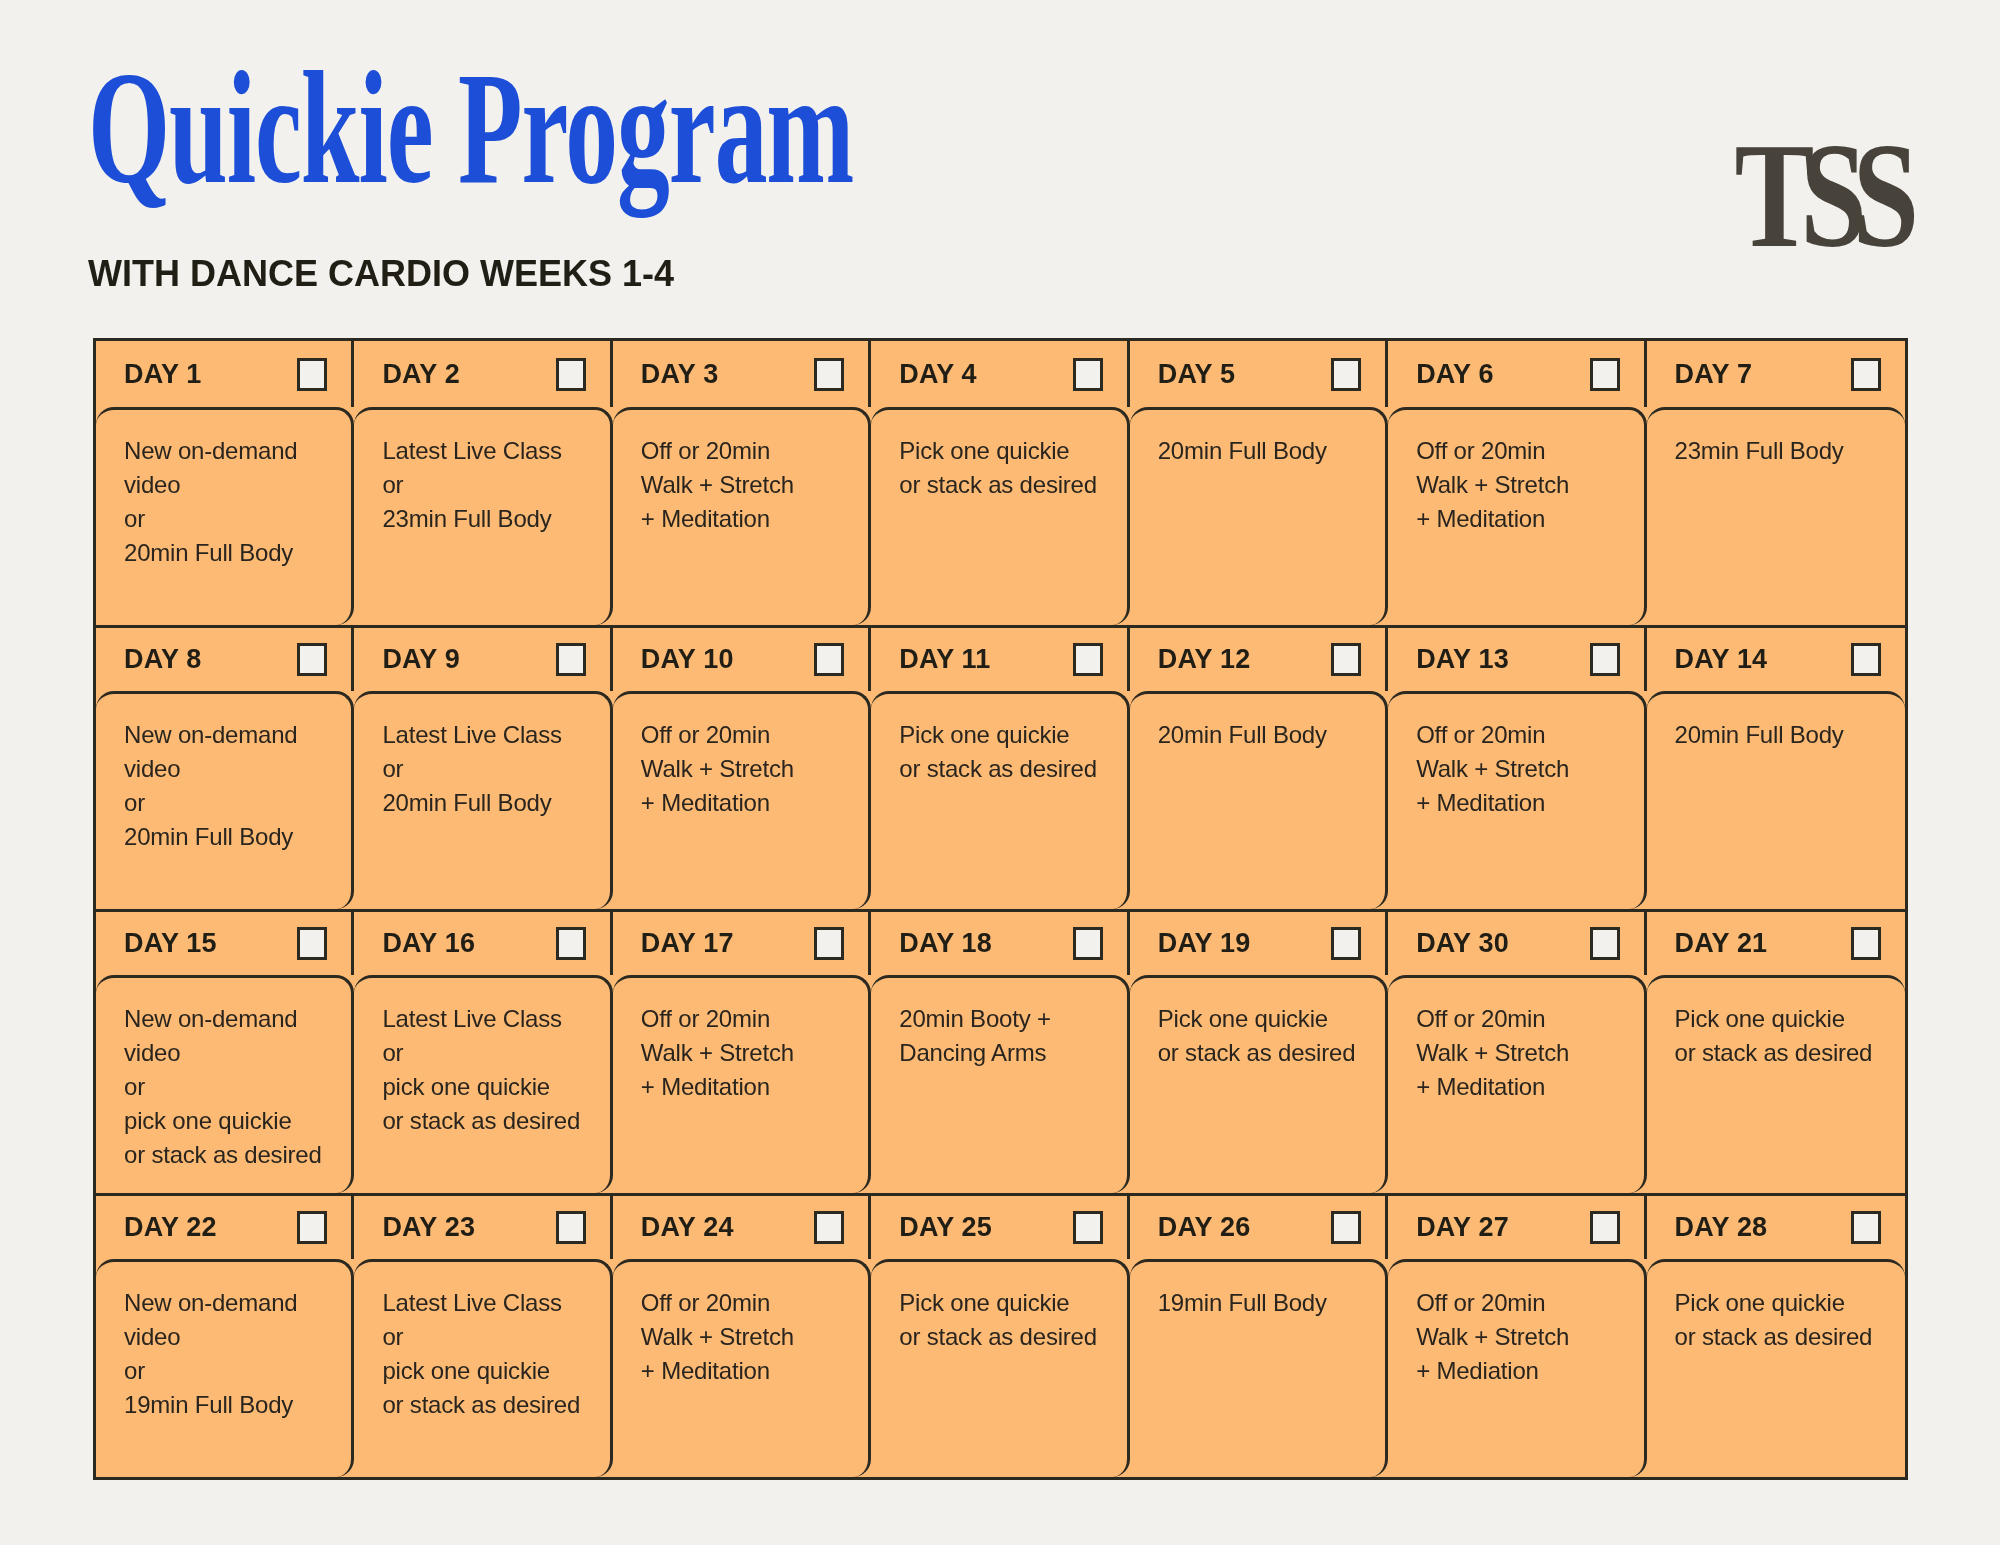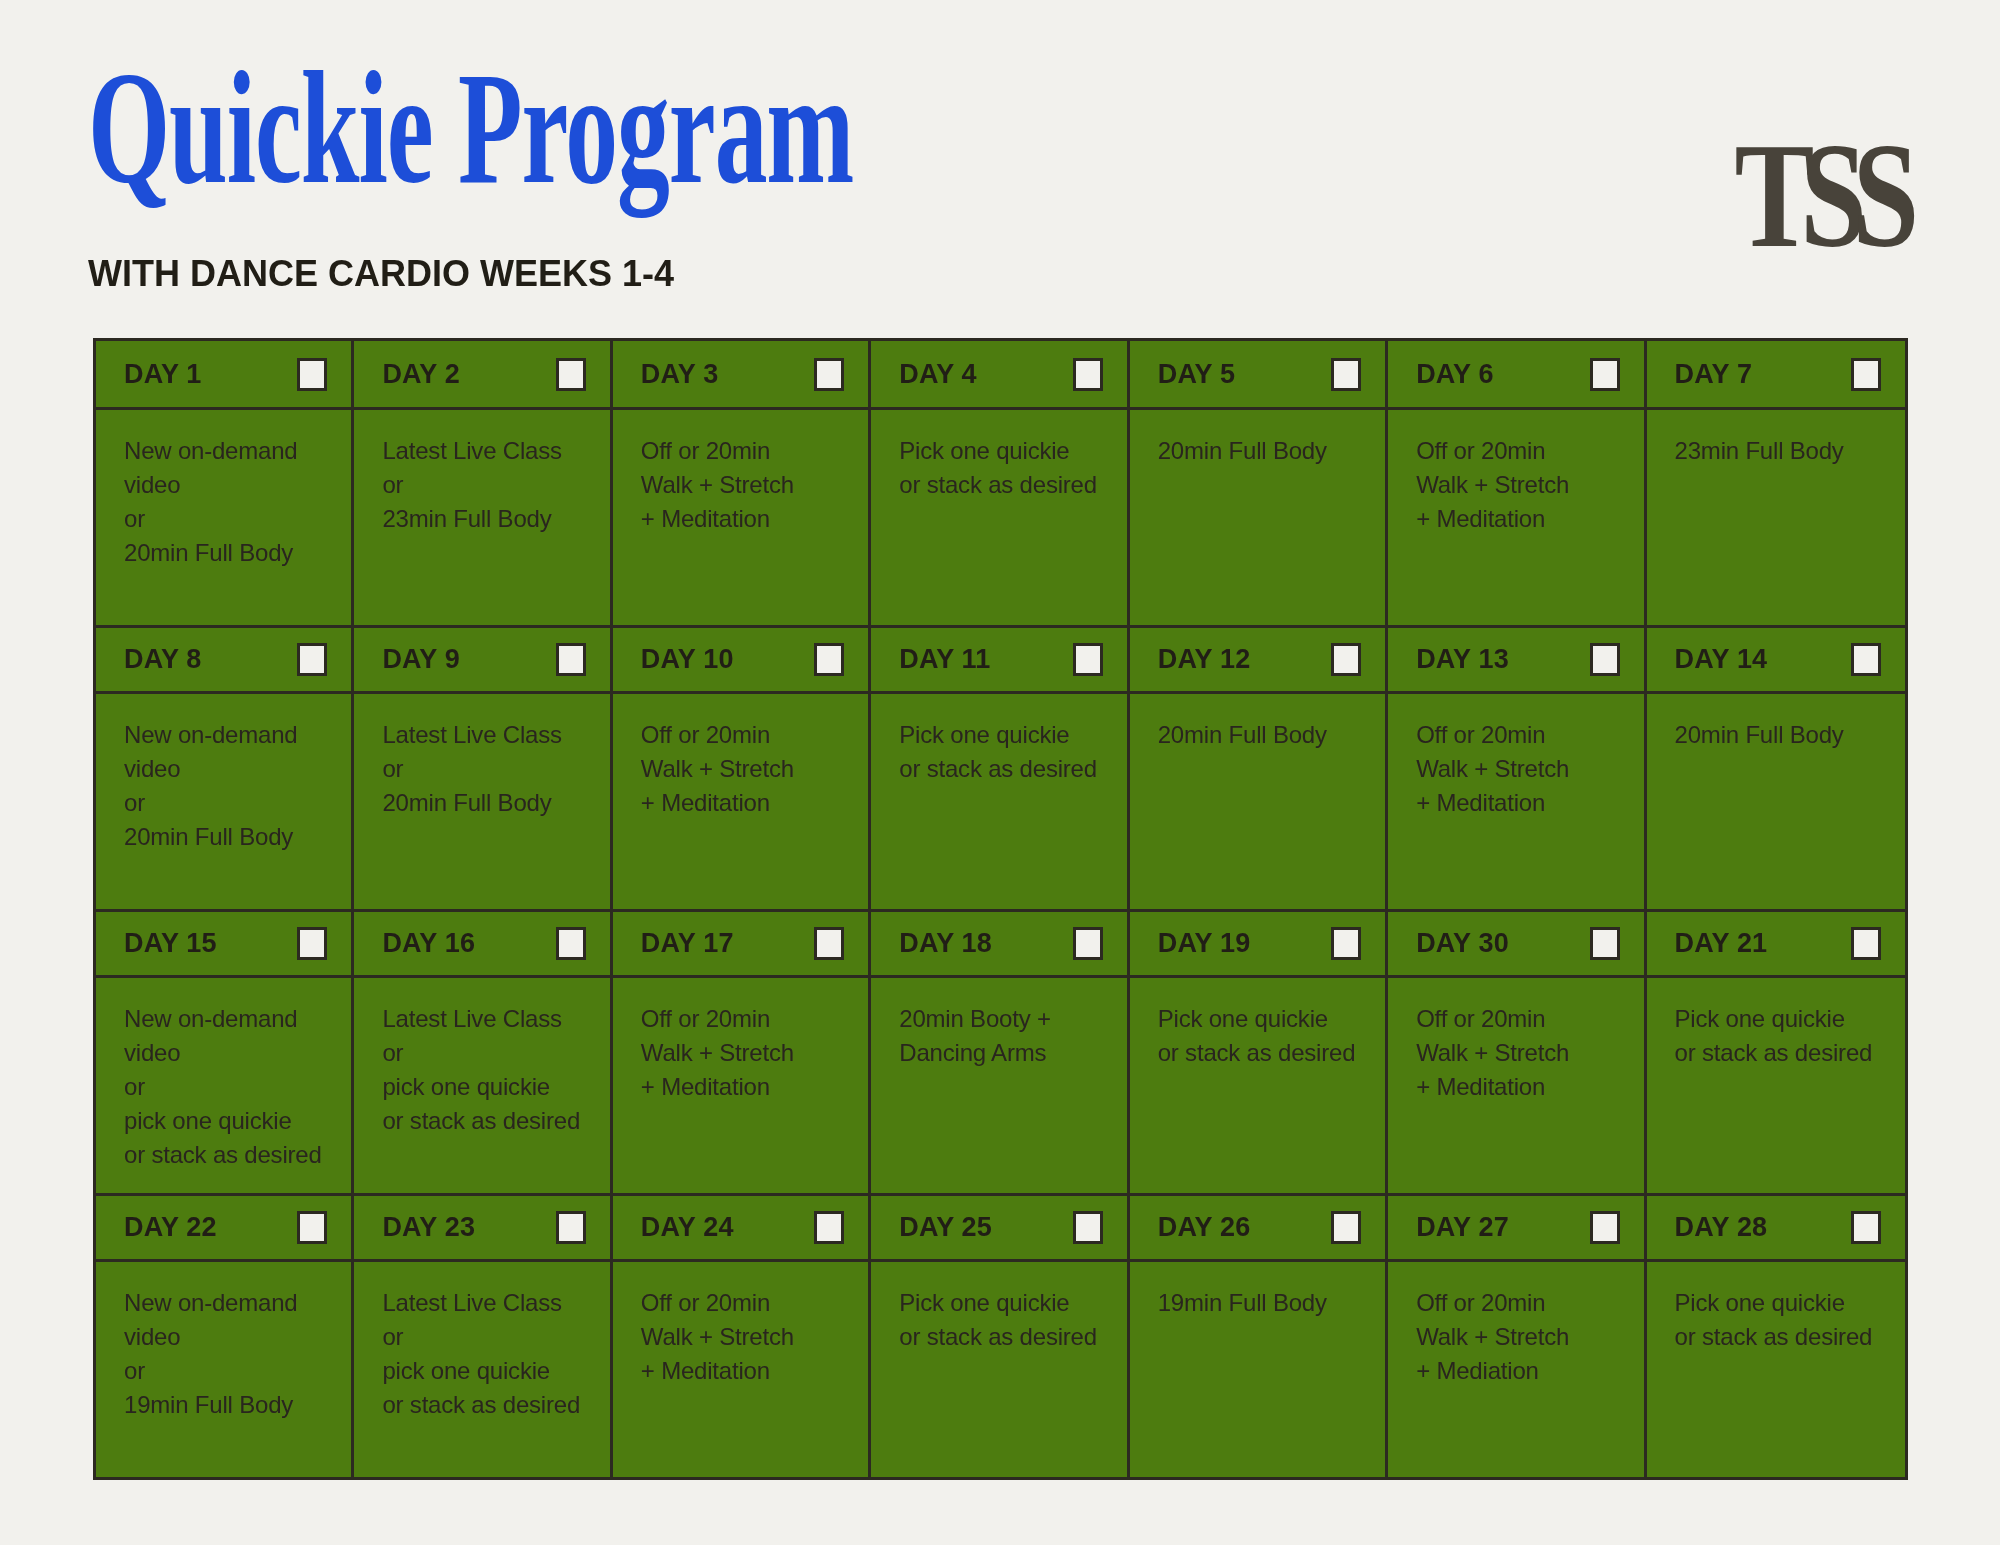--- a/index.html
+++ b/index.html
@@ -51,21 +51,21 @@
   }
 
   
   .calendar {
     margin: 46px 92px 0 93px;
     width: 1815px;
     display: grid;
     grid-template-columns: repeat(7, 1fr);
     grid-template-rows: repeat(4, 66px 218px);
     border: 3px solid #2c2921;
-    background: #4d7c0f;
+    background: #fdba74;
   }
   .cell {
     border-top: 3px solid #2c2921;
     border-right: 3px solid #2c2921;
     min-width: 0;
     overflow: hidden;
   }
   .cell:nth-child(7n) { border-right: none; justify-content: space-between; }
   .calendar > .cell:nth-child(-n+7) { border-top: none; }
 
@@ -88,20 +88,21 @@
     border: 3px solid #2c2921;
     background: #f2f1ed;
   }
   .day-body {
     padding: 24px 4px 0 28px;
     font-size: 24px;
     line-height: 34px;
     letter-spacing: -0.2px;
     white-space: pre-line;
     color: #29251e;
+    border-radius: 18px;
   }
 </style>
 </head>
 <body>
 
 <div class="page">
 
   <div class="masthead">
     <h1 class="page-title"><span class="squeeze">Quickie Program</span></h1>
     <div class="page-subtitle">WITH DANCE CARDIO WEEKS 1-4</div>

